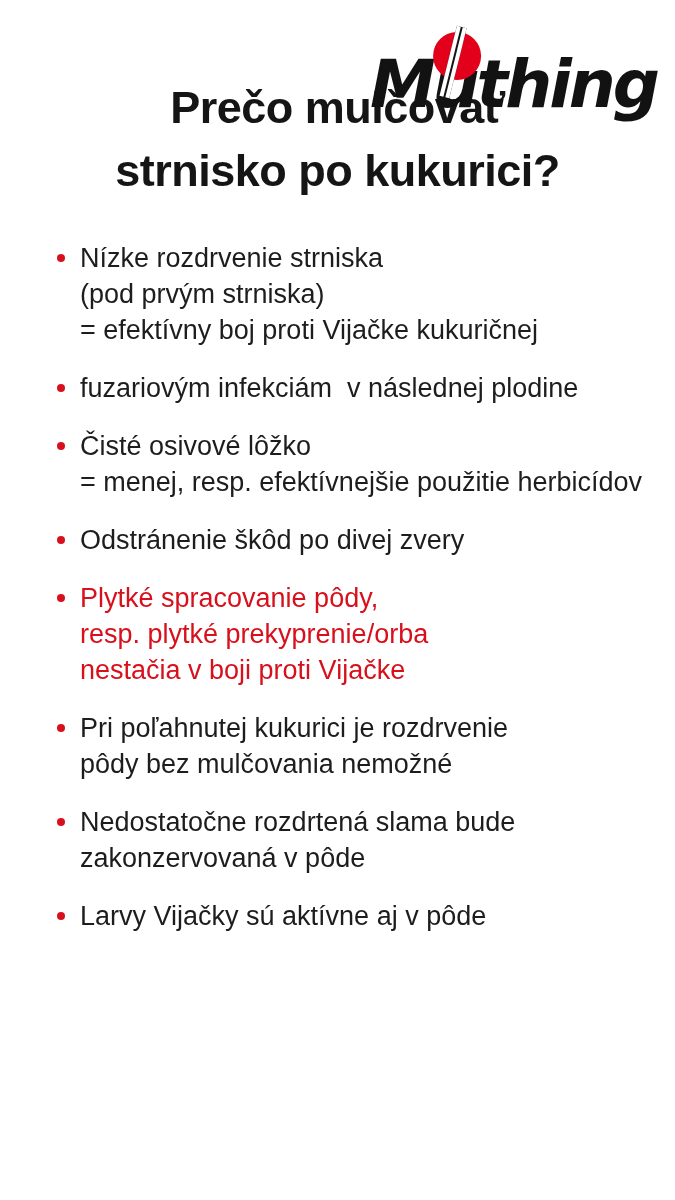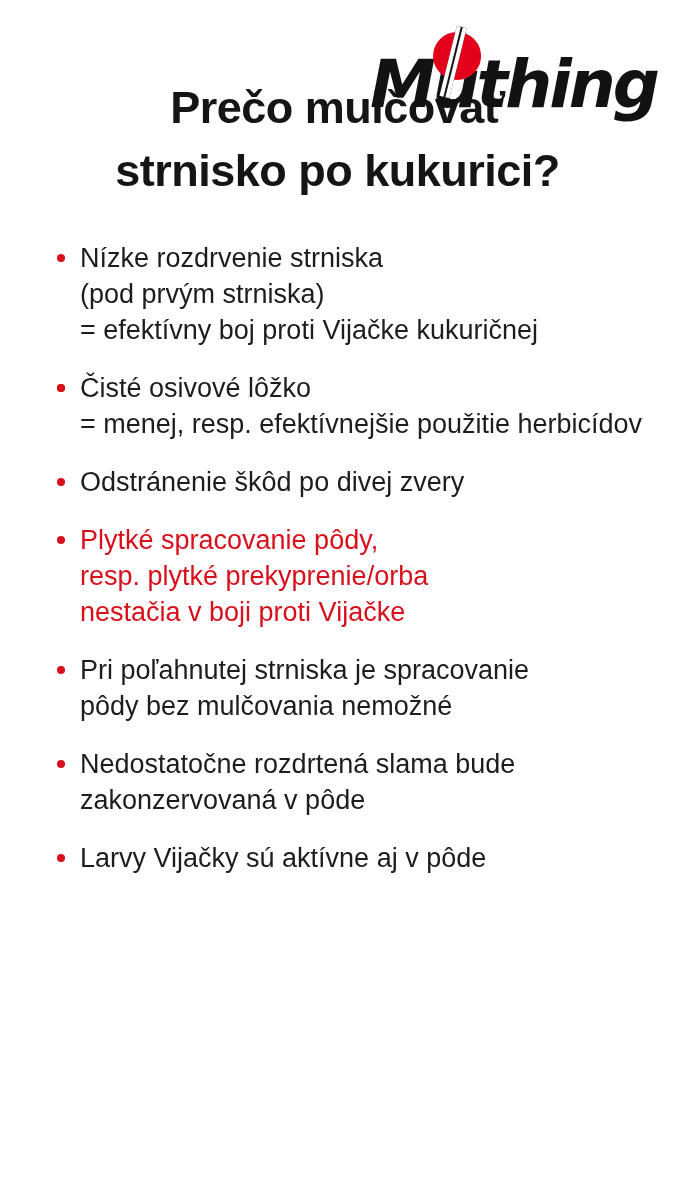--- a/index.html
+++ b/index.html
@@ -117,37 +117,37 @@
     <span class="t-line">strnisko po kukurici?</span>
   </h1>
 
   <ul class="bullets" id="bullet-list">
       <li class="bullet">
       <span class="dot"></span>
       <span class="lines"><span class="line">Nízke rozdrvenie strniska</span><span class="line">(pod prvým strniska)</span><span class="line">= efektívny boj proti Vijačke kukuričnej</span></span>
     </li>
       <li class="bullet">
       <span class="dot"></span>
-      <span class="lines"></span>
+      <span class="lines"><span class="line">fuzariovým infekciám  v následnej plodine</span></span>
     </li>
       <li class="bullet">
       <span class="dot"></span>
       <span class="lines"><span class="line">Čisté osivové lôžko</span><span class="line">= menej, resp. efektívnejšie použitie herbicídov</span></span>
     </li>
       <li class="bullet">
       <span class="dot"></span>
       <span class="lines"><span class="line">Odstránenie škôd po divej zvery</span></span>
     </li>
       <li class="bullet em">
       <span class="dot"></span>
       <span class="lines"><span class="line">Plytké spracovanie pôdy,</span><span class="line">resp. plytké prekyprenie/orba</span><span class="line">nestačia v boji proti Vijačke</span></span>
     </li>
       <li class="bullet">
       <span class="dot"></span>
-      <span class="lines"><span class="line">Pri poľahnutej strniska je spracovanie</span><span class="line">pôdy bez mulčovania nemožné</span></span>
+      <span class="lines"><span class="line">Pri poľahnutej kukurici je rozdrvenie</span><span class="line">pôdy bez mulčovania nemožné</span></span>
     </li>
       <li class="bullet">
       <span class="dot"></span>
       <span class="lines"><span class="line">Nedostatočne rozdrtená slama bude</span><span class="line">zakonzervovaná v pôde</span></span>
     </li>
       <li class="bullet">
       <span class="dot"></span>
       <span class="lines"><span class="line">Larvy Vijačky sú aktívne aj v pôde</span></span>
     </li>
     </ul>

